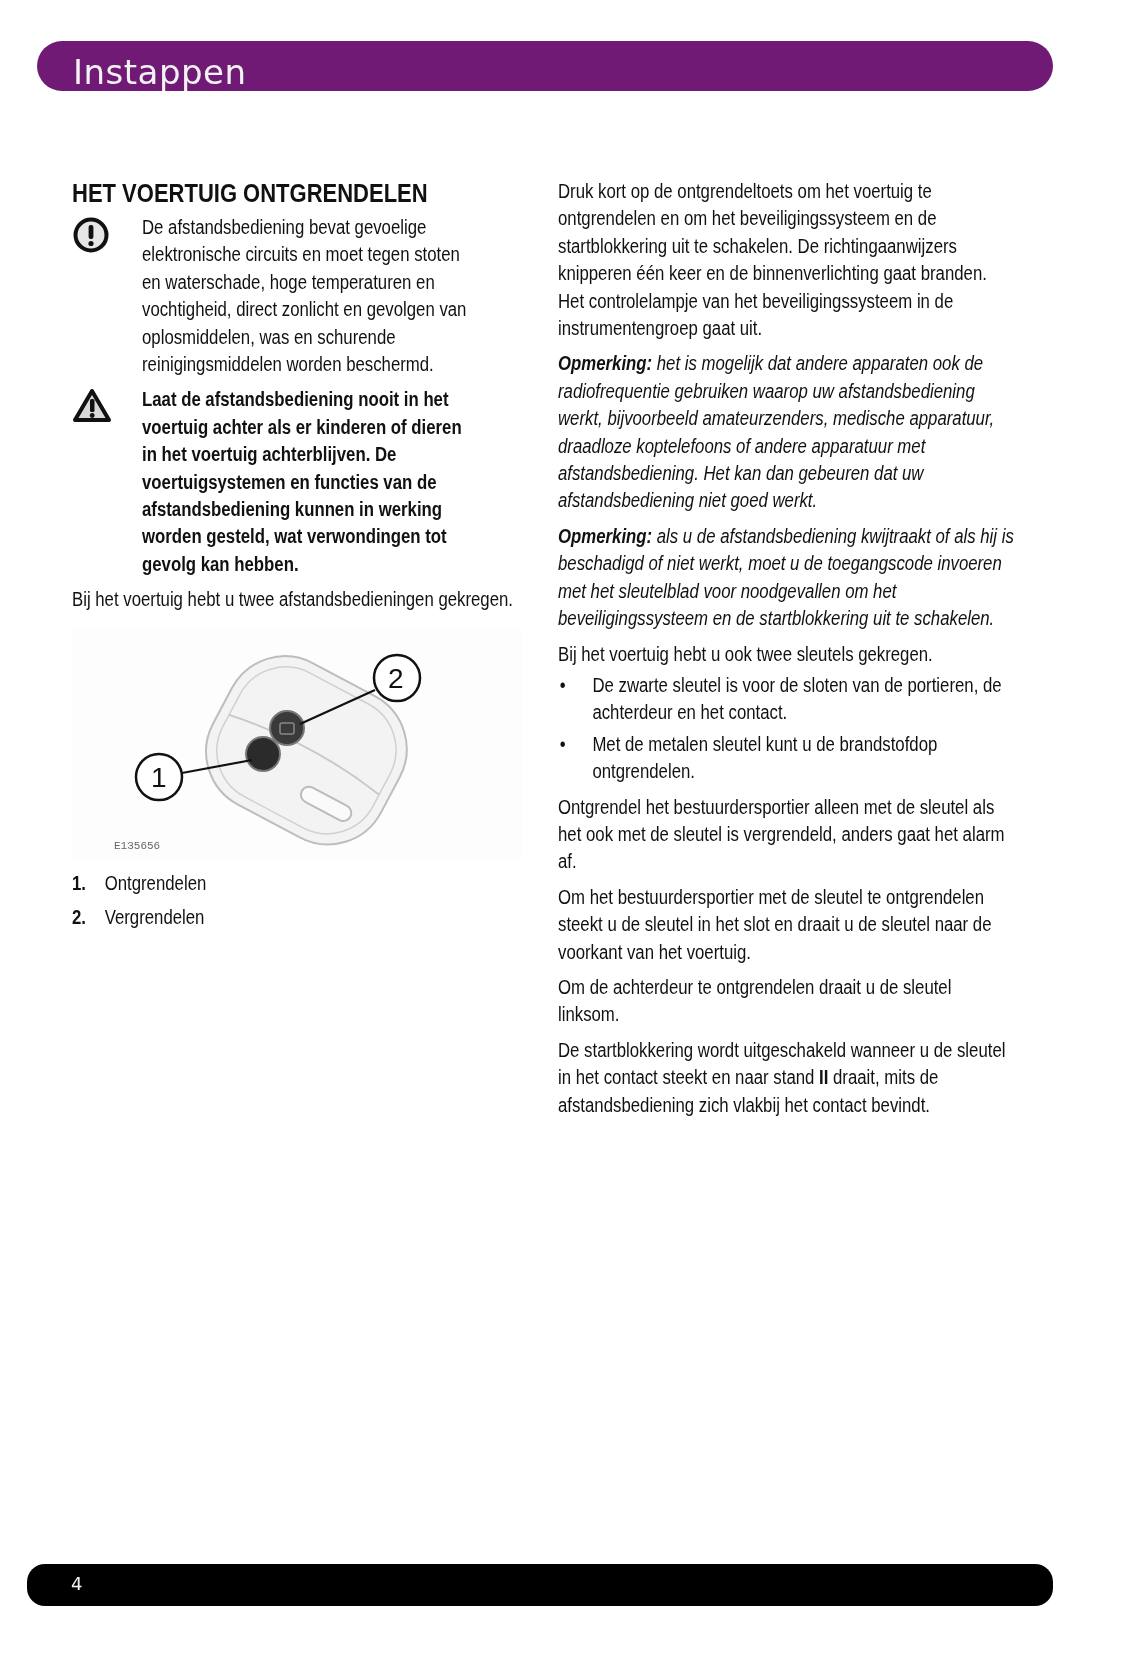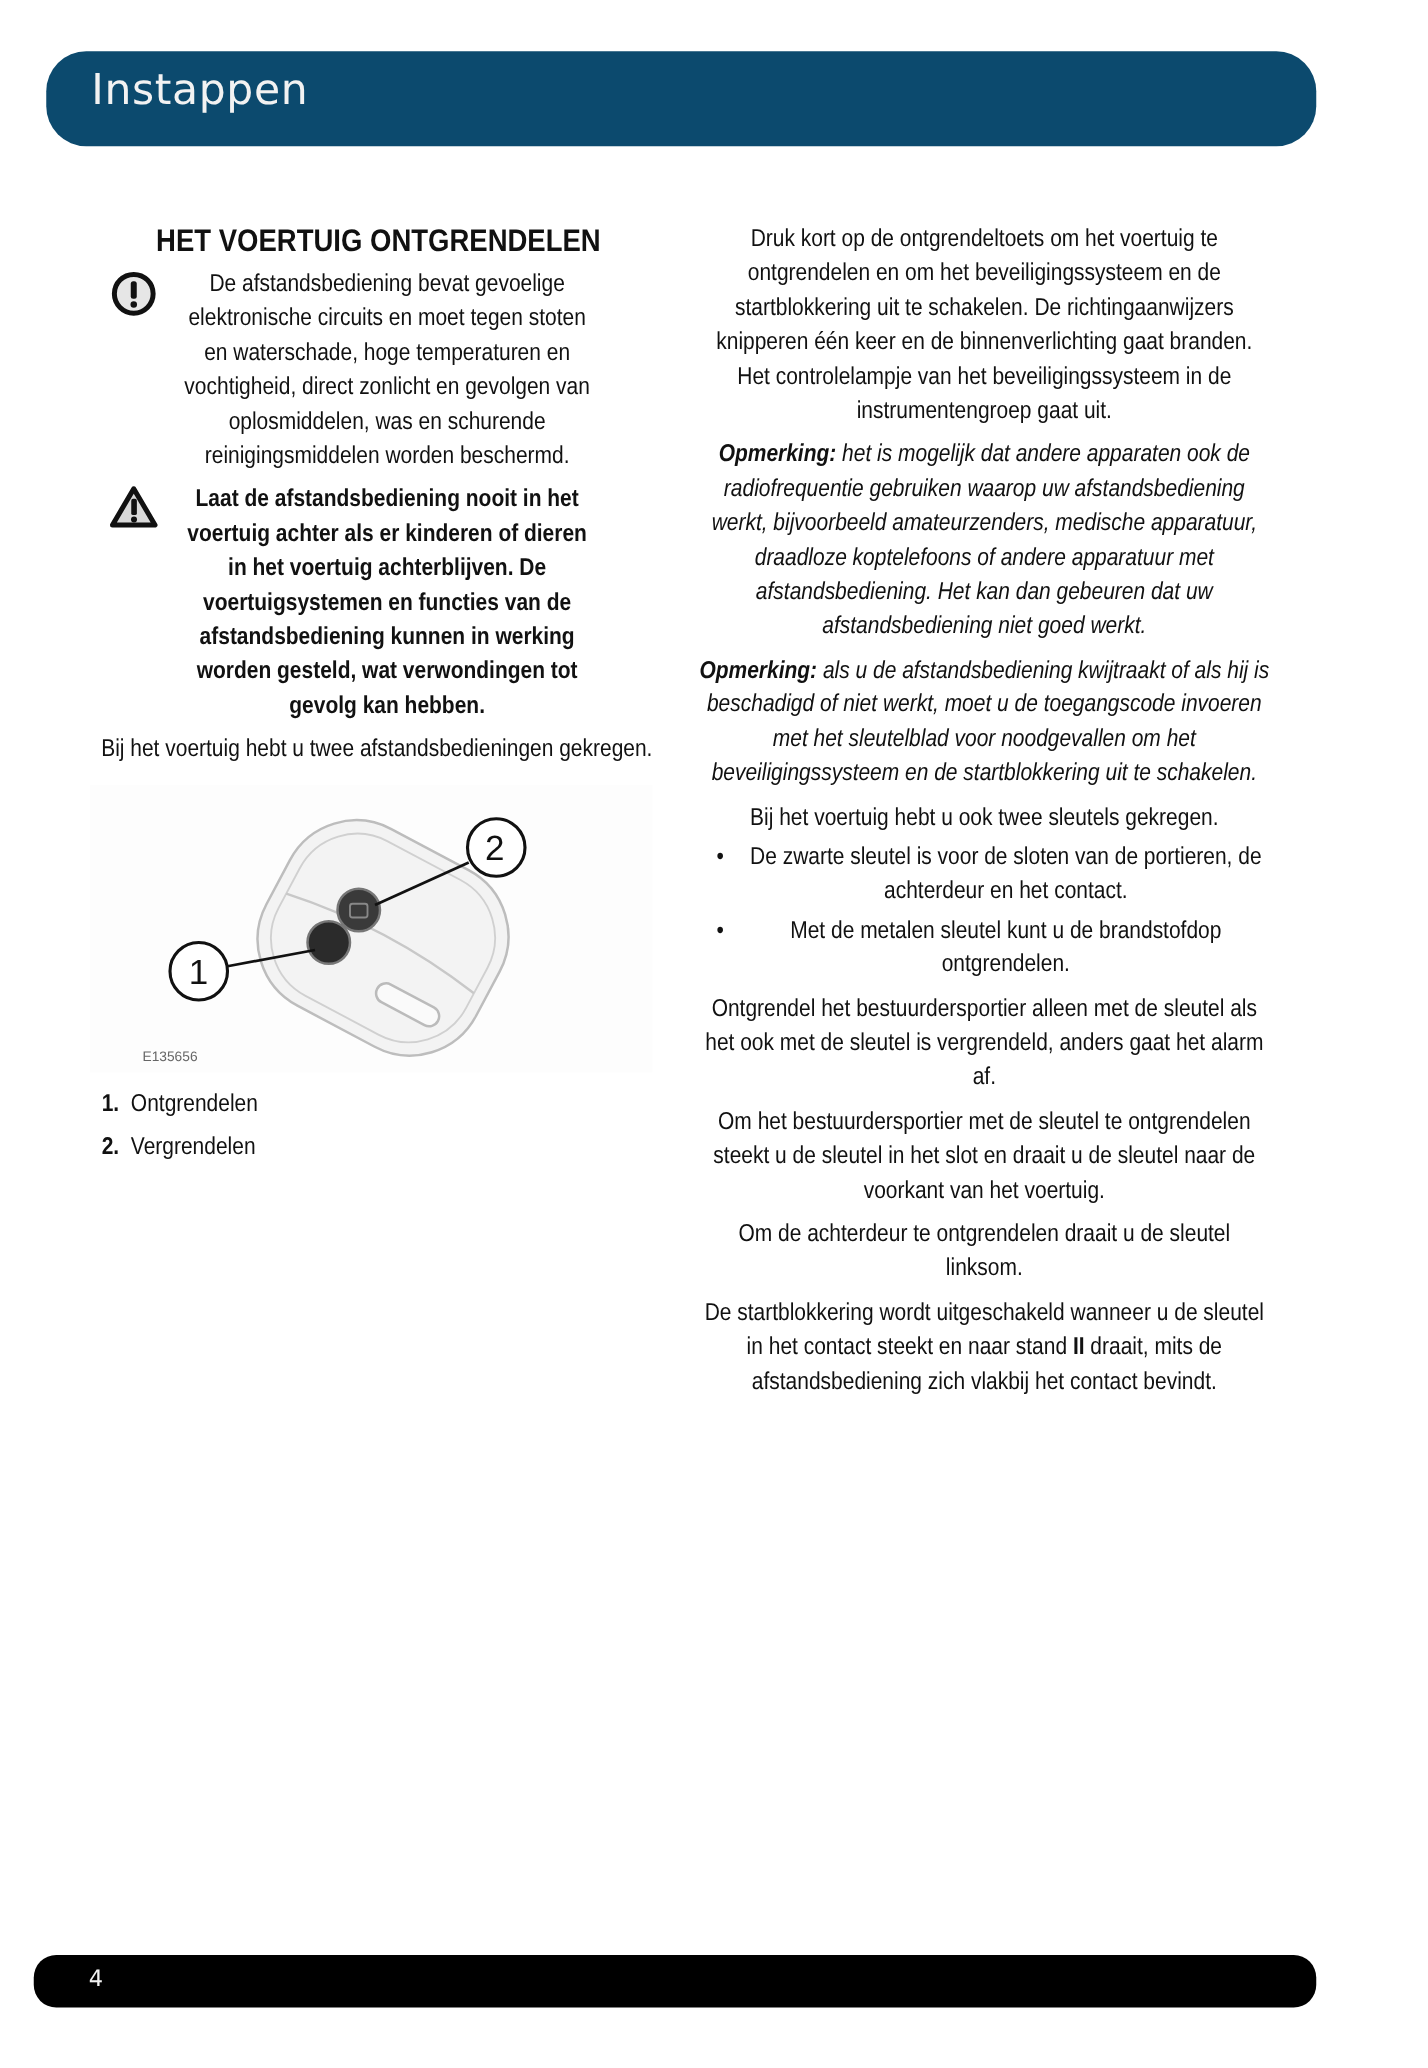--- a/index.html
+++ b/index.html
@@ -1,46 +1,46 @@
 <!DOCTYPE html>
 <html><head>
 <meta charset="utf-8">
 <style>
   html, body { margin: 0; padding: 0; background: #ffffff; }
   body { width: 1142px; height: 1654px; position: relative; overflow: hidden;
          font-family: "Liberation Sans", sans-serif; color: #111; }
-  .header-bar { position: absolute; left: 37px; top: 41px; width: 1016px; height: 76px;
-                background: #0c4a6e; border-radius: 32px; }
+  .header-bar { position: absolute; left: 37px; top: 41px; width: 1016px; height: 50px;
+                background: #701a75; border-radius: 32px; }
   .header-title { position: absolute; left: 36px; top: 11px; color: #f2f2f2;
                   font-family: "DejaVu Sans", sans-serif; font-size: 34px; letter-spacing: 0.5px; }
   .footer-bar { position: absolute; left: 27px; top: 1564px; width: 1026px; height: 42px;
                 background: #000; border-radius: 18px; }
   .footer-num { position: absolute; left: 44px; top: 9px; color: #f2f2f2;
                 font-family: "DejaVu Sans", sans-serif; font-size: 18px; }
 
-  .col { position: absolute; top: 178px; text-align: center; }
+  .col { position: absolute; top: 178px; }
   .col-left { left: 72px; width: 460px; }
   .col-right { left: 558px; width: 460px; }
 
   .text { font-family: "Liberation Sans", sans-serif; font-size: 19.5px; line-height: 27.4px;
           transform: scaleX(0.86); transform-origin: left top; width: 116%; }
   h1.section-title { margin: 0 0 6px 0; font-family: "Liberation Sans", sans-serif; font-weight: bold;
           font-size: 25px; line-height: 30px; transform: scaleX(0.88); transform-origin: left top; width: 114%; }
 
   .note-row { display: flex; margin-bottom: 8px; }
   .note-icon { width: 70px; flex: 0 0 70px; padding-top: 2px; }
   .note-body { flex: 1; }
   .bold { font-weight: bold; }
   p { margin: 0 0 8px 0; }
   .em-label { font-weight: bold; font-style: italic; }
   .em-text { font-style: italic; }
 
   .figure { position: relative; width: 450px; height: 230px; margin: 14px 0 12px 0; background: #fdfdfd; }
   .fig-code { position: absolute; left: 2px; bottom: 6px; font-size: 11px; color: #666;
-              font-family: Liberation Sans, sans-serif; padding-left: 40px; }
+              font-family: Liberation Mono, monospace; padding-left: 40px; }
 
   ol.legend { list-style: none; margin: 0; padding: 0; }
   ol.legend li { display: flex; margin-bottom: 7px; }
   .legend-num { width: 38px; font-weight: bold; }
 
   ul.bullets { list-style: none; margin: 0 0 8px 0; padding: 0; }
   ul.bullets li { display: flex; margin-bottom: 4px; }
   .bullet { width: 38px; flex: 0 0 38px; padding-left: 2px; }
 </style>
 </head>

